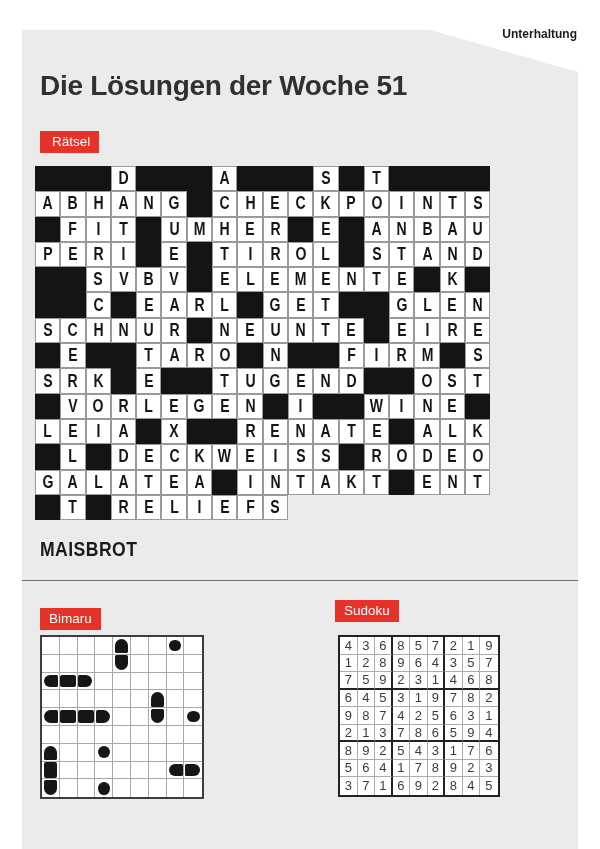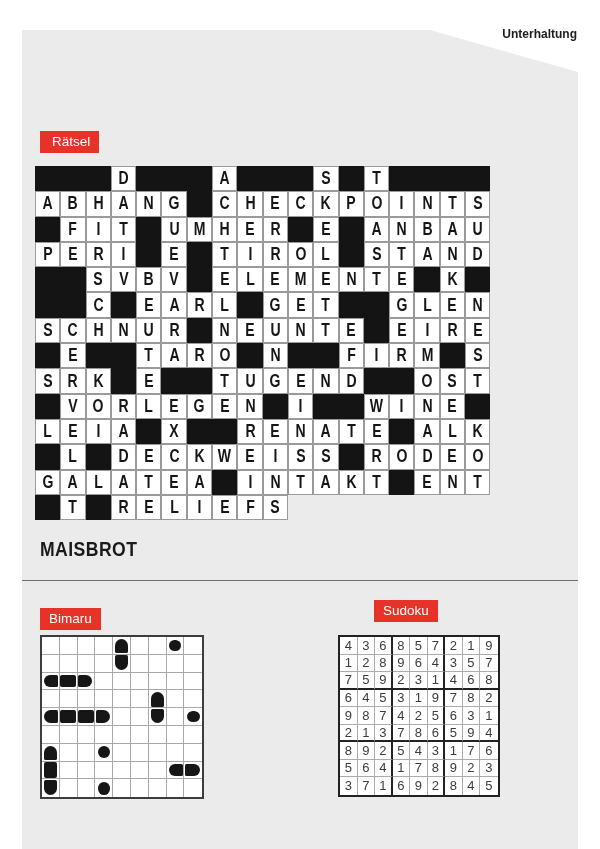--- a/index.html
+++ b/index.html
@@ -10,21 +10,21 @@
 
   .panel { position:absolute; left:22px; top:30px; width:556px; height:819px; background:#ebebeb;
            clip-path:polygon(0 0, 408px 0, 556px 42px, 556px 819px, 0 819px); }
 
   .title { position:absolute; left:18px; top:40px; font-size:28px; font-weight:700; color:#303030; letter-spacing:-0.3px; }
 
   .badge { position:absolute; display:inline-block; background:var(--accent,#e63228); color:#fff;
            font-size:13.5px; font-weight:500; line-height:16px; padding:3px 9px; }
   .badge-raetsel { left:18px; top:101px;padding-left:12px; }
   .badge-bimaru  { left:18px; top:570px;margin-top:8px; }
-  .badge-sudoku  { left:313px; top:570px;margin-left:39px; }
+  .badge-sudoku  { left:313px; top:570px; }
 
   
   .crossword { position:absolute; left:13px; top:136px; }
   .cw-row { display:flex; height:25.3px; }
   .cw-cell { width:25.3px; height:25.3px; background:#fff; outline:1px solid #9a9a9a; outline-offset:-1px;
              display:flex; align-items:center; justify-content:center; }
   .cw-cell.b { background:#141414; outline:none; }
   .cw-cell span { font-size:18px; font-weight:700; color:#161616; transform:scaleX(0.78); }
 
   .solution-word { position:absolute; left:18px; top:508px; font-size:20px; font-weight:700; color:#1a1a1a;
@@ -58,20 +58,21 @@
   .su-cell:nth-child(9n) { border-right:none; }
   .su-cell:nth-last-child(-n+9) { border-bottom:none; }
 </style>
 </head>
 <body>
 
 <div class="page">
   <div class="corner-label">Unterhaltung</div>
 
   <div class="panel">
+    <h1 class="title">Die Lösungen der Woche 51</h1>
 
     <span class="badge badge-raetsel">Rätsel</span>
 
     <div class="crossword" id="crossword">
         <div class="cw-row">
           <div class="cw-cell b"></div>
           <div class="cw-cell b"></div>
           <div class="cw-cell b"></div>
           <div class="cw-cell">
             <span>D</span>

